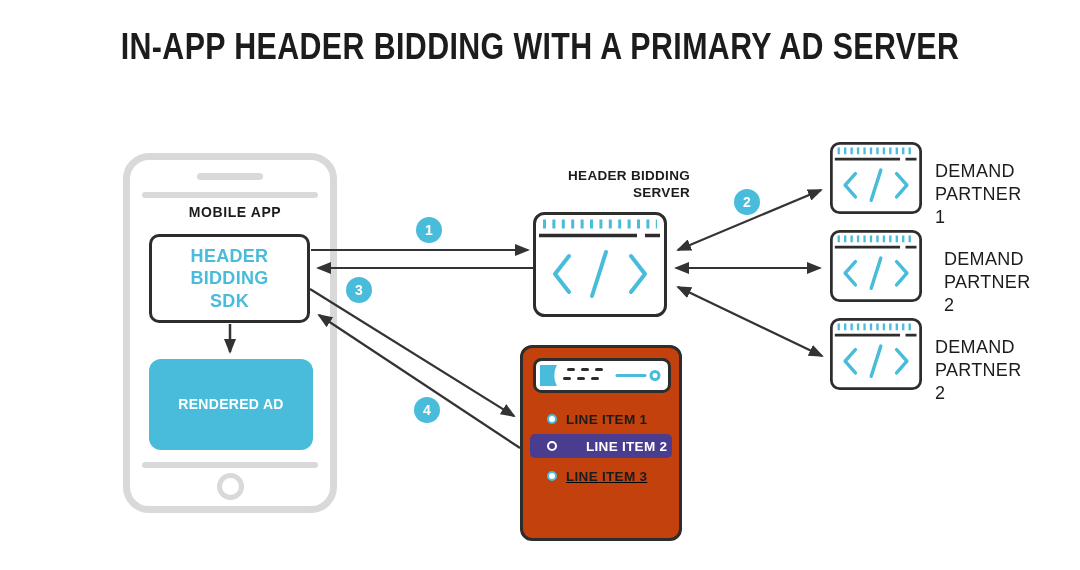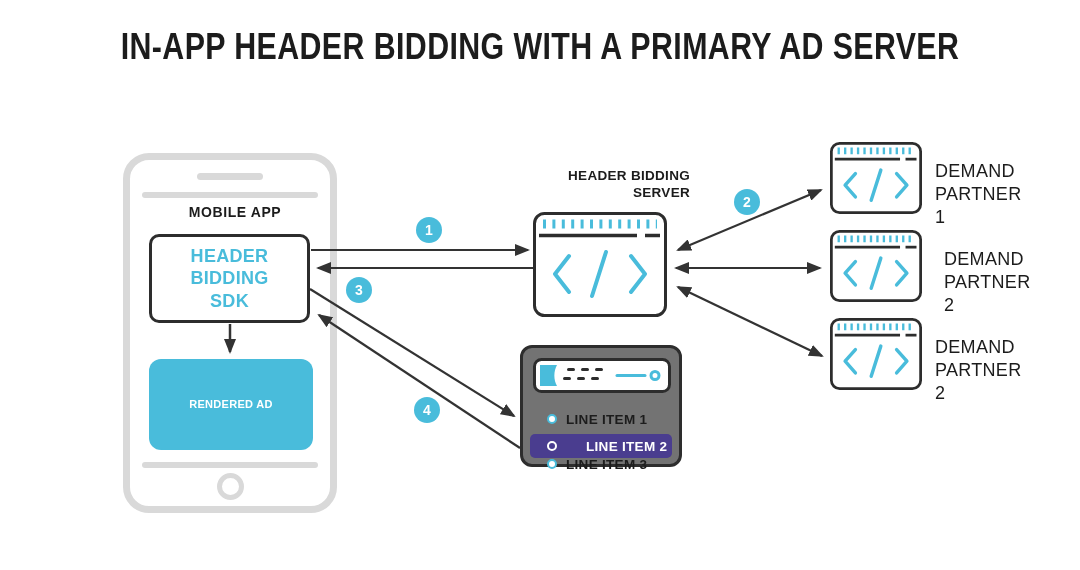--- a/index.html
+++ b/index.html
@@ -30,40 +30,40 @@
   .phone .hr.top{top:32px;}
   .phone .hr.bottom{top:302px;}
   .phone .app-label{position:absolute;top:44px;left:0;width:100%;text-align:center;
     font-size:14px;font-weight:700;color:var(--ink);letter-spacing:.6px;padding-left:10px;}
   .sdk-box{position:absolute;left:19px;top:74px;width:161px;height:89px;background:#fff;
     border:3px solid var(--dark);border-radius:10px;display:flex;align-items:center;justify-content:center;}
   .sdk-box .lbl{width:118px;text-align:center;font-size:18px;font-weight:700;
     color:var(--cyan);line-height:1.25;letter-spacing:.3px;}
   .ad-box{position:absolute;left:19px;top:199px;width:164px;height:91px;background:var(--cyan);
     border-radius:12px;display:flex;align-items:center;justify-content:center;}
-  .ad-box .lbl{width:110px;text-align:center;font-size:11px;font-weight:700;
+  .ad-box .lbl{width:110px;text-align:center;font-size:14px;font-weight:700;
     color:#ffffff;line-height:1.25;letter-spacing:.3px;}
   .phone .home{position:absolute;left:87px;top:313px;width:27px;height:27px;border-radius:50%;
     border:5px solid var(--gray);background:#fff;}
 
   
   .server-label{position:absolute;left:510px;top:167px;width:180px;text-align:right;
     font-size:13.5px;font-weight:700;color:var(--ink);line-height:17px;letter-spacing:.3px;}
   .server-label .inner{display:inline-block;width:140px;}
   .browser{position:absolute;z-index:2;}
   .dp-label{position:absolute;left:935px;width:92px;font-size:18px;font-weight:400;
     color:var(--ink);line-height:23px;letter-spacing:.3px;}
 
   
-  .adserver{position:absolute;left:520px;top:345px;width:162px;height:122px;background:#737373;
+  .adserver{position:absolute;left:520px;top:345px;width:162px;height:196px;background:#c2410c;
     border:3px solid var(--dark);border-radius:12px;z-index:2;}
   .adserver .mini-header{position:absolute;left:10px;top:10px;}
   .li-row{position:absolute;left:0;width:156px;height:24px;display:flex;align-items:center;padding-left:24px;}
   .li-row.r1{top:59px;}
-  .li-row.r3{top:104px;}
+  .li-row.r3{top:116px;text-decoration:underline;}
   .li-row.pill{top:86px;left:7px;width:142px;background:var(--purple);border-radius:5px;padding-left:17px;}
   .bullet{width:10px;height:10px;border-radius:50%;border:2.5px solid var(--cyan);background:#fff;
     margin-right:9px;flex:0 0 auto;}
   .pill .bullet{border-color:#fff;background:transparent;}
   .li-label{font-size:13.5px;font-weight:700;color:var(--ink);letter-spacing:.3px;white-space:nowrap;}
   .pill .li-label{color:#ffffff;padding-left:20px;}
 
   
   .arrows{position:absolute;left:0;top:0;z-index:3;pointer-events:none;}
   .badge{position:absolute;width:26px;height:26px;border-radius:50%;background:var(--cyan);

